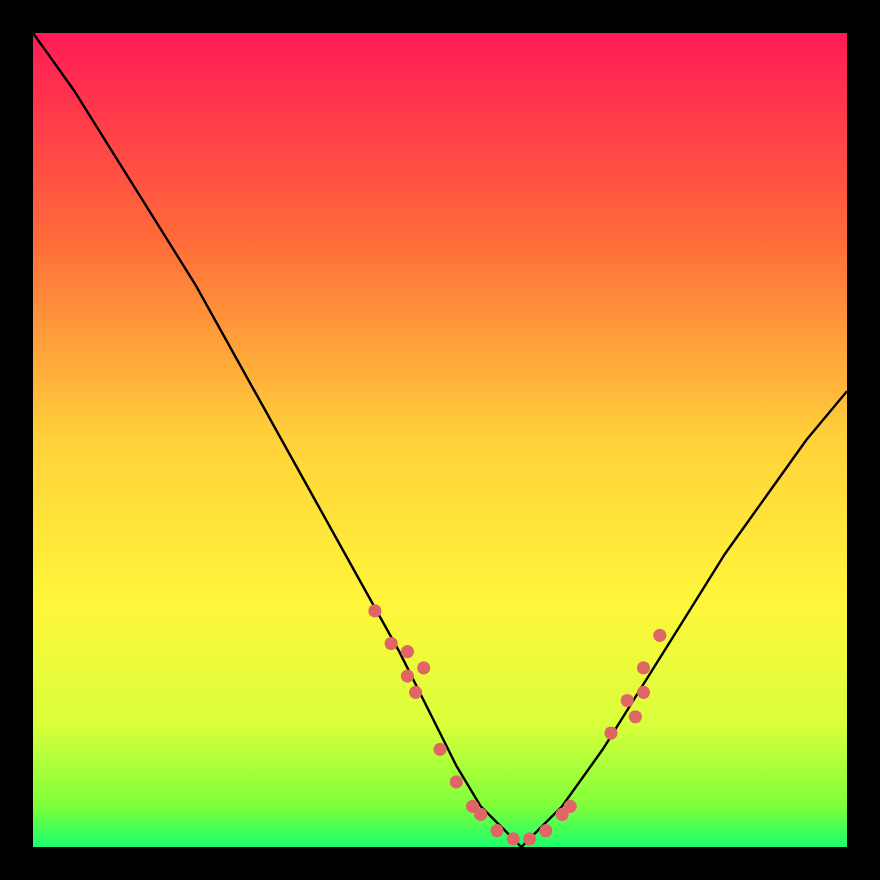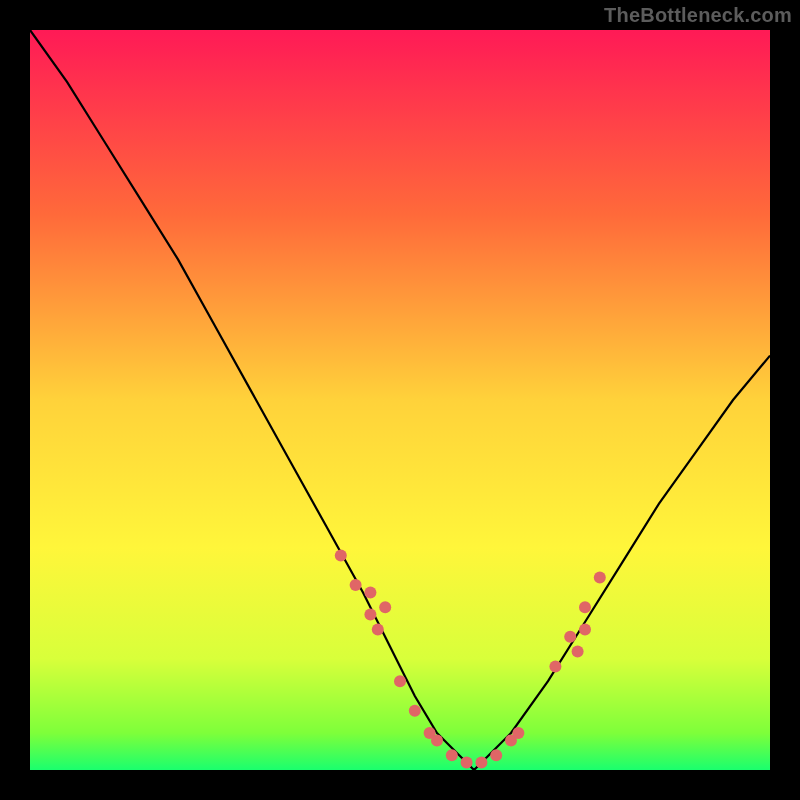--- a/index.html
+++ b/index.html
@@ -39,21 +39,20 @@
   .plot svg {
     width: 100%;
     height: 100%;
     display: block;
   }
 </style>
 </head>
 <body>
 
 <div class="chart-wrap">
-  <div class="watermark">TheBottleneck.com</div>
   <div class="plot">
     <svg viewBox="0 0 740 740">
       <defs>
         <linearGradient id="bg-grad" x1="0" y1="0" x2="0" y2="1">
             <stop offset="0%" stop-color="#ff1a56"></stop>
             <stop offset="25%" stop-color="#ff6a3a"></stop>
             <stop offset="50%" stop-color="#ffd23a"></stop>
             <stop offset="70%" stop-color="#fff63a"></stop>
             <stop offset="85%" stop-color="#d8ff3a"></stop>
             <stop offset="95%" stop-color="#7eff3a"></stop>

